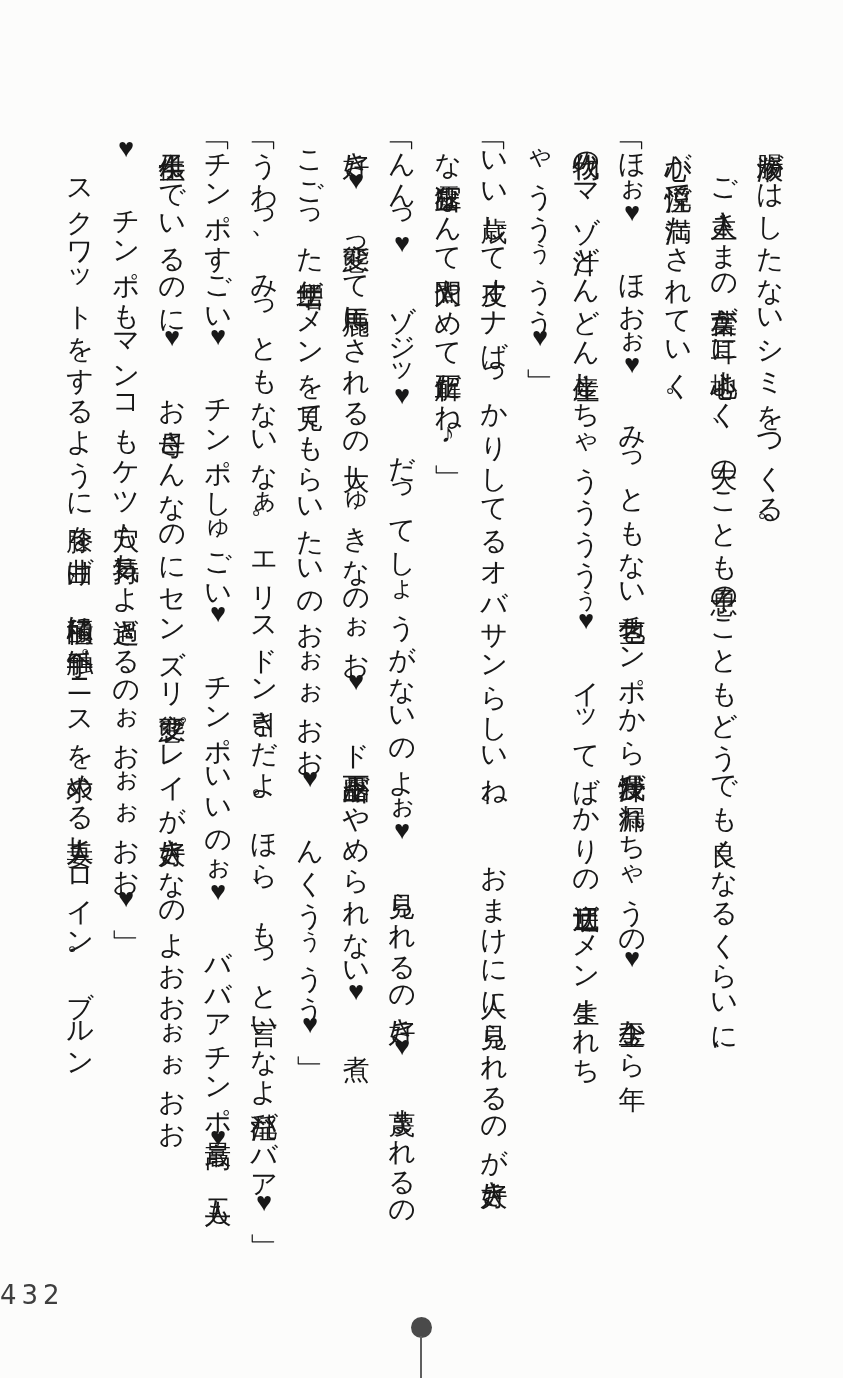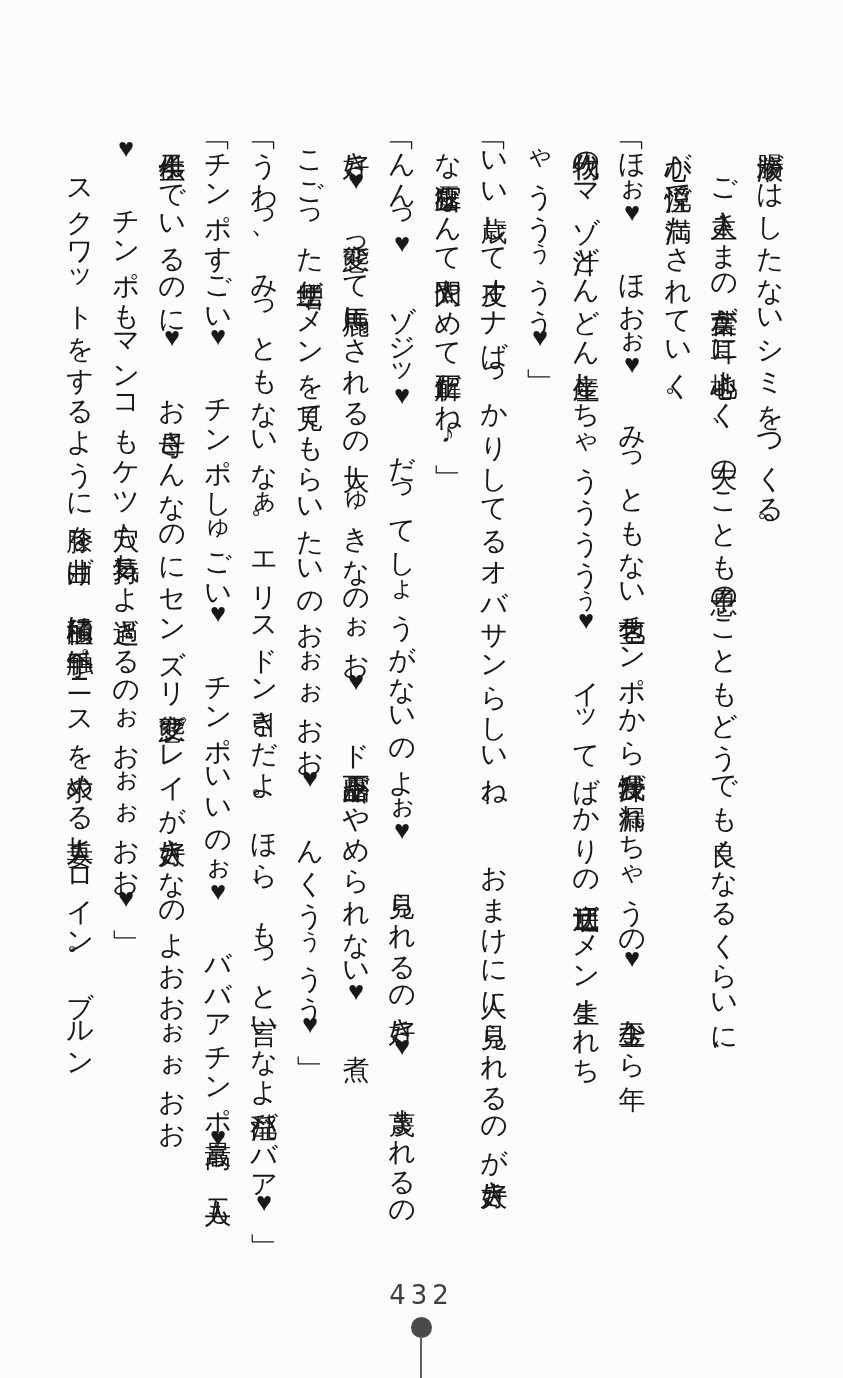--- a/index.html
+++ b/index.html
@@ -30,21 +30,21 @@
   .vcol {
     line-height: 46px; 
     margin: 0;
     white-space: nowrap;
   }
   .page-number {
     position: absolute;
     left: 0;
     right: 0;
     top: 1280px;
-    text-align: center;
+    text-align: left;
     font-family: "DejaVu Sans", "Liberation Sans", sans-serif;
     font-size: 26px;
     font-weight: 400;
     color: #3e3e3e;
     letter-spacing: 5px;
   }
   .pin-dot {
     position: absolute;
     left: 411px;
     top: 1317px;

